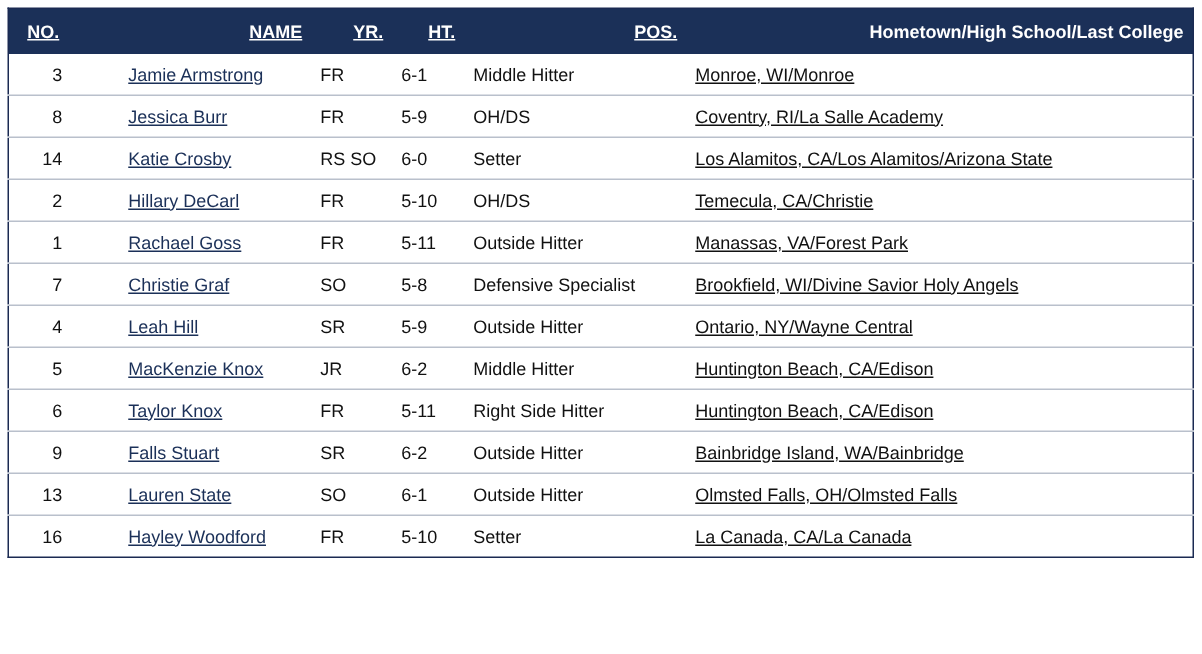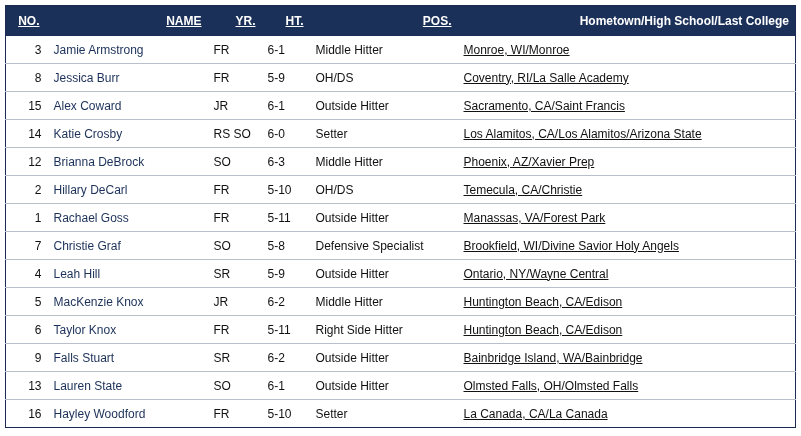--- a/index.html
+++ b/index.html
@@ -58,21 +58,23 @@
   table.roster tbody tr:last-child td {
     border-bottom: none;
   }
   td.c-no {
     text-align: right;
     padding-right: 8px;
     color: #111111;
   }
   td.c-name a {
     color: #1b3058;
+    text-decoration: underline;
     cursor: pointer;
+    margin-left: 32px;
   }
   td.c-yr, td.c-ht, td.c-pos {
     color: #111111;
   }
   td.c-home {
     color: #111111;
     text-decoration: underline;
   }
   
   col.w-no   { width: 42px; }
@@ -116,44 +118,28 @@
         </tr>
         <tr>
           <td class="c-no">8</td>
           <td class="c-name"><a>Jessica Burr</a></td>
           <td class="c-yr">FR</td>
           <td class="c-ht">5-9</td>
           <td class="c-pos">OH/DS</td>
           <td class="c-home">Coventry, RI/La Salle Academy</td>
         </tr>
         <tr>
-          <td class="c-no">15</td>
-          <td class="c-name"><a>Alex Coward</a></td>
-          <td class="c-yr">JR</td>
-          <td class="c-ht">6-1</td>
-          <td class="c-pos">Outside Hitter</td>
-          <td class="c-home">Sacramento, CA/Saint Francis</td>
-        </tr>
-        <tr>
           <td class="c-no">14</td>
           <td class="c-name"><a>Katie Crosby</a></td>
           <td class="c-yr">RS SO</td>
           <td class="c-ht">6-0</td>
           <td class="c-pos">Setter</td>
           <td class="c-home">Los Alamitos, CA/Los Alamitos/Arizona State</td>
         </tr>
         <tr>
-          <td class="c-no">12</td>
-          <td class="c-name"><a>Brianna DeBrock</a></td>
-          <td class="c-yr">SO</td>
-          <td class="c-ht">6-3</td>
-          <td class="c-pos">Middle Hitter</td>
-          <td class="c-home">Phoenix, AZ/Xavier Prep</td>
-        </tr>
-        <tr>
           <td class="c-no">2</td>
           <td class="c-name"><a>Hillary DeCarl</a></td>
           <td class="c-yr">FR</td>
           <td class="c-ht">5-10</td>
           <td class="c-pos">OH/DS</td>
           <td class="c-home">Temecula, CA/Christie</td>
         </tr>
         <tr>
           <td class="c-no">1</td>
           <td class="c-name"><a>Rachael Goss</a></td>

